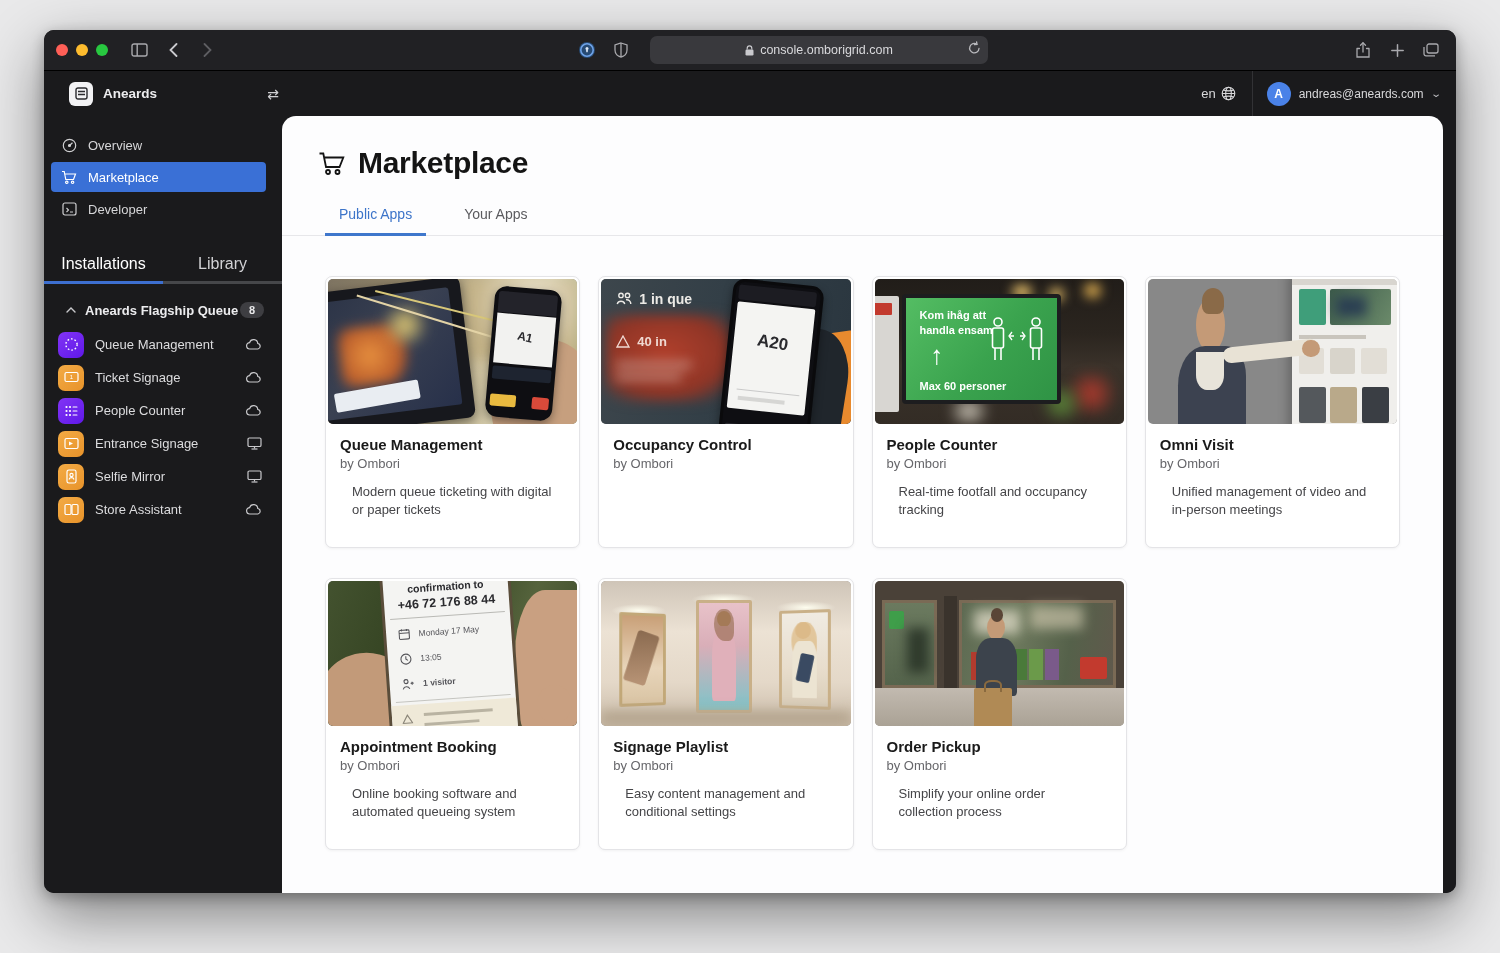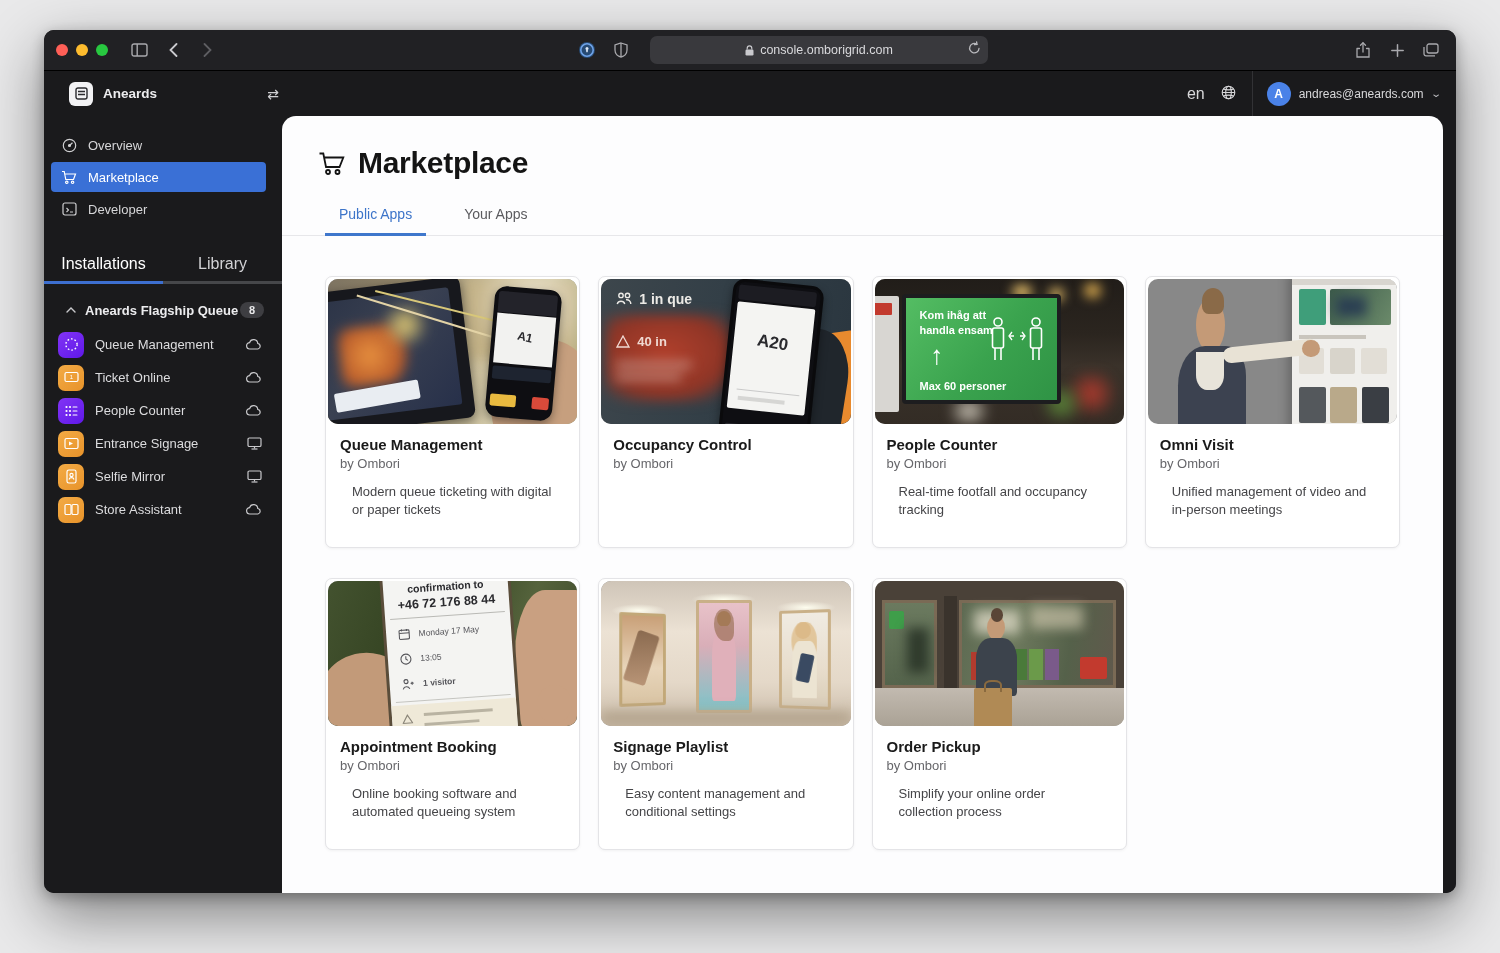--- a/index.html
+++ b/index.html
@@ -20,21 +20,21 @@
   .urlbar .reload{position:absolute;right:7px;top:5px;color:#b9b9bd}
   .tb-spacer{flex:1}
   
   .app{position:relative;height:822px;background:#1a1a1c;color:#e6e6e8}
   .app-header{height:45px;display:flex;align-items:center;}
   .ah-left{width:238px;display:flex;align-items:center;padding-left:25px;box-sizing:border-box}
   .logo{width:24px;height:24px;background:#f2f2f4;border-radius:6px;display:flex;align-items:center;justify-content:center;margin-right:10px}
   .org-name{font-size:13.5px;font-weight:700;color:#ececee}
   .collapse-ic{margin-left:auto;margin-right:-6px;color:#cfcfd2;font-size:14px;width:30px;text-align:center;cursor:pointer}
   .ah-right{margin-left:auto;display:flex;align-items:center;height:100%;}
-  .lang{display:flex;align-items:flex-start;gap:16px;font-size:16px;color:#d8d8da;padding-right:16px;cursor:pointer}
+  .lang{display:flex;align-items:flex-start;gap:5px;font-size:13px;color:#d8d8da;padding-right:16px;cursor:pointer}
   .ah-divider{width:1px;height:45px;background:#323235}
   .account{display:flex;align-items:center;gap:8px;padding:0 16px 0 14px;cursor:pointer}
   .avatar{width:24px;height:24px;border-radius:50%;background:#4a82e8;color:#fff;font-size:12px;font-weight:700;
     display:flex;align-items:center;justify-content:center}
   .email{font-size:12px;color:#d8d8da}
   .chev{color:#bcbcc0;font-size:10px;transform:scaleX(1.4)}
   
   .app-body{display:flex;height:777px}
   .sidebar{width:238px;flex:0 0 238px;padding-top:14px;box-sizing:border-box}
   .nav{padding:0 16px 0 7px}
@@ -61,21 +61,21 @@
   .main{background:#fdfdfe;height:100%;border-radius:14px 14px 0 0;box-sizing:border-box;overflow:hidden}
   .page-title{display:flex;align-items:center;gap:13px;margin:30px 0 0 36px;color:#141414}
   .page-title h1{font-size:30px;font-weight:800;margin:0;letter-spacing:-.3px}
   .main-tabs{display:flex;gap:24px;margin:26px 0 0 43px}
   .main-tab{font-size:14px;padding:0 14px 11px;color:#5a5a5e;border-bottom:3px solid transparent;cursor:pointer}
   .main-tab.active{color:#3c74c9;border-bottom-color:#3f77cc;font-weight:400}
   .main-divider{height:1px;background:#e7e7ea;margin-top:-1px}
   .grid{display:grid;grid-template-columns:repeat(4,1fr);gap:30px 18px;margin:40px 43px 0 43px}
   .card{background:#fff;border:1px solid #e4e4e7;border-radius:7px;box-shadow:0 1px 3px rgba(0,0,0,.05);
     overflow:hidden;cursor:pointer;display:flex;flex-direction:column}
-  .card-img{margin:2px;height:145px;border-radius:10px;overflow:hidden;position:relative;flex:0 0 auto;background:#888}
+  .card-img{margin:2px;height:145px;border-radius:5px;overflow:hidden;position:relative;flex:0 0 auto;background:#888}
   .card-body{padding:10px 14px 15px}
   .card-title{font-size:15px;font-weight:700;color:#1a1a1a;margin:0 0 3px}
   .card-by{font-size:13px;color:#66666a;margin:0 0 11px}
   .card-desc{font-size:13px;color:#454548;line-height:1.42;margin:12px}
   
   .scene{position:absolute;inset:0;overflow:hidden}
   .blur{filter:blur(6px)}
   .phone{position:absolute;background:#0e0e12;border-radius:12px;box-shadow:0 4px 10px rgba(0,0,0,.4)}
   .screen-white{position:absolute;background:#f4f4f2;overflow:hidden}
   .figure-head{position:absolute;border-radius:50%}
@@ -259,21 +259,21 @@
                 </svg>
             </span>
           </div>
           <div class="inst">
             <span class="tile orange">
               <svg width="15" height="13" viewBox="0 0 15 13" fill="none" stroke="#fff" stroke-width="1.2">
                   <rect x="1" y="1.5" width="13" height="9" rx="1.5"></rect>
                   <text x="7.5" y="8.4" font-size="6" fill="#fff" stroke="none" text-anchor="middle" font-family="sans-serif">1</text>
                 </svg>
             </span>
-            <span class="inst-label">Ticket Online</span>
+            <span class="inst-label">Ticket Signage</span>
             <span class="inst-status">
               <svg width="16" height="11" viewBox="0 0 16 11" fill="none" stroke="#c9c9cc" stroke-width="1.2">
                   <path d="M4 10 a3.2 3.2 0 0 1 -.4 -6.4 a4.2 4.2 0 0 1 8.2 .9 a2.8 2.8 0 0 1 .2 5.5 Z"></path>
                 </svg>
             </span>
           </div>
           <div class="inst">
             <span class="tile purple">
               <svg width="14" height="14" viewBox="0 0 14 14" fill="#fff">
                   <circle cx="2.5" cy="3" r="1.1"></circle>

